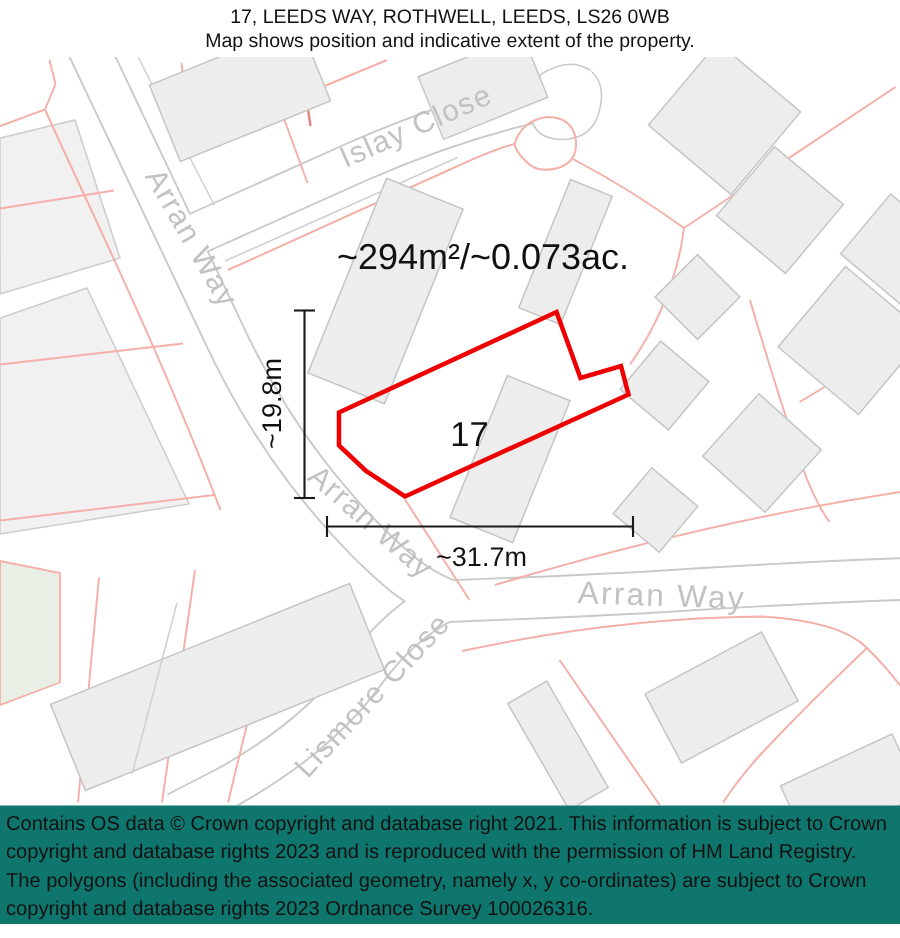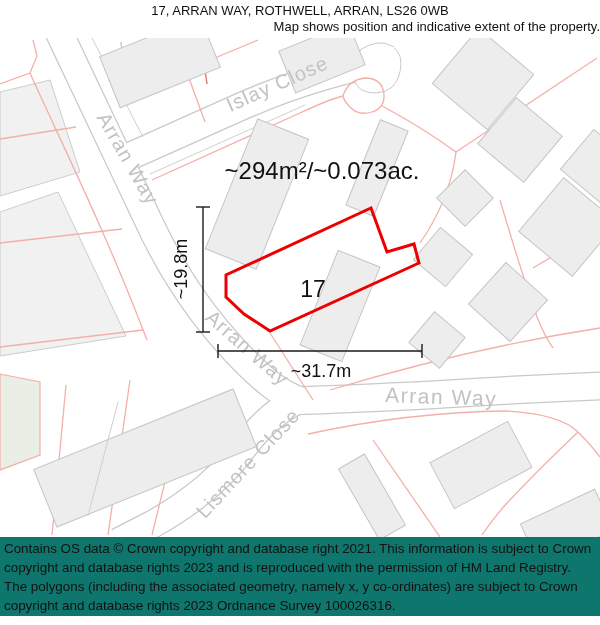--- a/index.html
+++ b/index.html
@@ -2,21 +2,21 @@
 <html><head>
 <meta charset="utf-8">
 <style>
   html,body{margin:0;padding:0;}
   body{
     width:600px;height:625px;position:relative;background:#fff;
     font-family:"Liberation Sans", sans-serif;color:#111;overflow:hidden;
   }
   .hdr{position:absolute;top:0;left:0;width:600px;text-align:center;z-index:5;background:#fff;}
   .hdr .t1{display:block;font-size:13px;line-height:16px;margin-top:3px;color:#111;}
-  .hdr .t2{display:block;font-size:13px;line-height:16px;color:#111;text-align:right;}
+  .hdr .t2{display:block;font-size:13px;line-height:16px;color:#111;}
   .mapwrap{position:absolute;top:38px;left:0;width:600px;height:499px;}
   svg{display:block;}
   .road-casing{fill:none;stroke:#c9c9c9;stroke-width:29;}
   .road-fill{fill:none;stroke:#ffffff;stroke-width:26.5;}
   .edge{stroke:#cfcfcf;stroke-width:1;fill:none;}
   .bld{fill:#ededed;stroke:#c5c5c5;stroke-width:1;}
   .parcel{fill:#f1f1f1;stroke:#cccccc;stroke-width:1;}
   .green{fill:#e9efe5;stroke:#f4afa8;stroke-width:1.2;}
   .pk{fill:none;stroke:#f4afa8;stroke-width:1.3;}
   .pk2{fill:none;stroke:#e8837c;stroke-width:1.6;}
@@ -26,21 +26,21 @@
   .dimtxt{fill:#111;font-size:18px;}
   .areatxt{fill:#111;font-size:24px;}
   .plottxt{fill:#111;font-size:23px;}
   .ftr{position:absolute;top:537px;left:0;width:600px;background:#0f766e;z-index:5;}
   .ftr p{margin:0;padding:3px 4px 0 4px;font-size:13.4px;line-height:1.41;color:#111;}
 </style>
 </head>
 <body>
 
 <div class="hdr">
-  <span class="t1">17, ARRAN WAY, ROTHWELL, ARRAN, LS26 0WB</span>
+  <span class="t1">17, LEEDS WAY, ROTHWELL, LEEDS, LS26 0WB</span>
   <span class="t2">Map shows position and indicative extent of the property.</span>
 </div>
 
 <div class="mapwrap">
 <svg width="600" height="499" viewBox="0 38 600 499" xmlns="http://www.w3.org/2000/svg">
 
   <g>
     <polygon class="parcel" points="0,92 50,80 80,172 0,196"></polygon>
     <polygon class="parcel" points="0,212 58,192 126,336 0,356"></polygon>
   </g>

